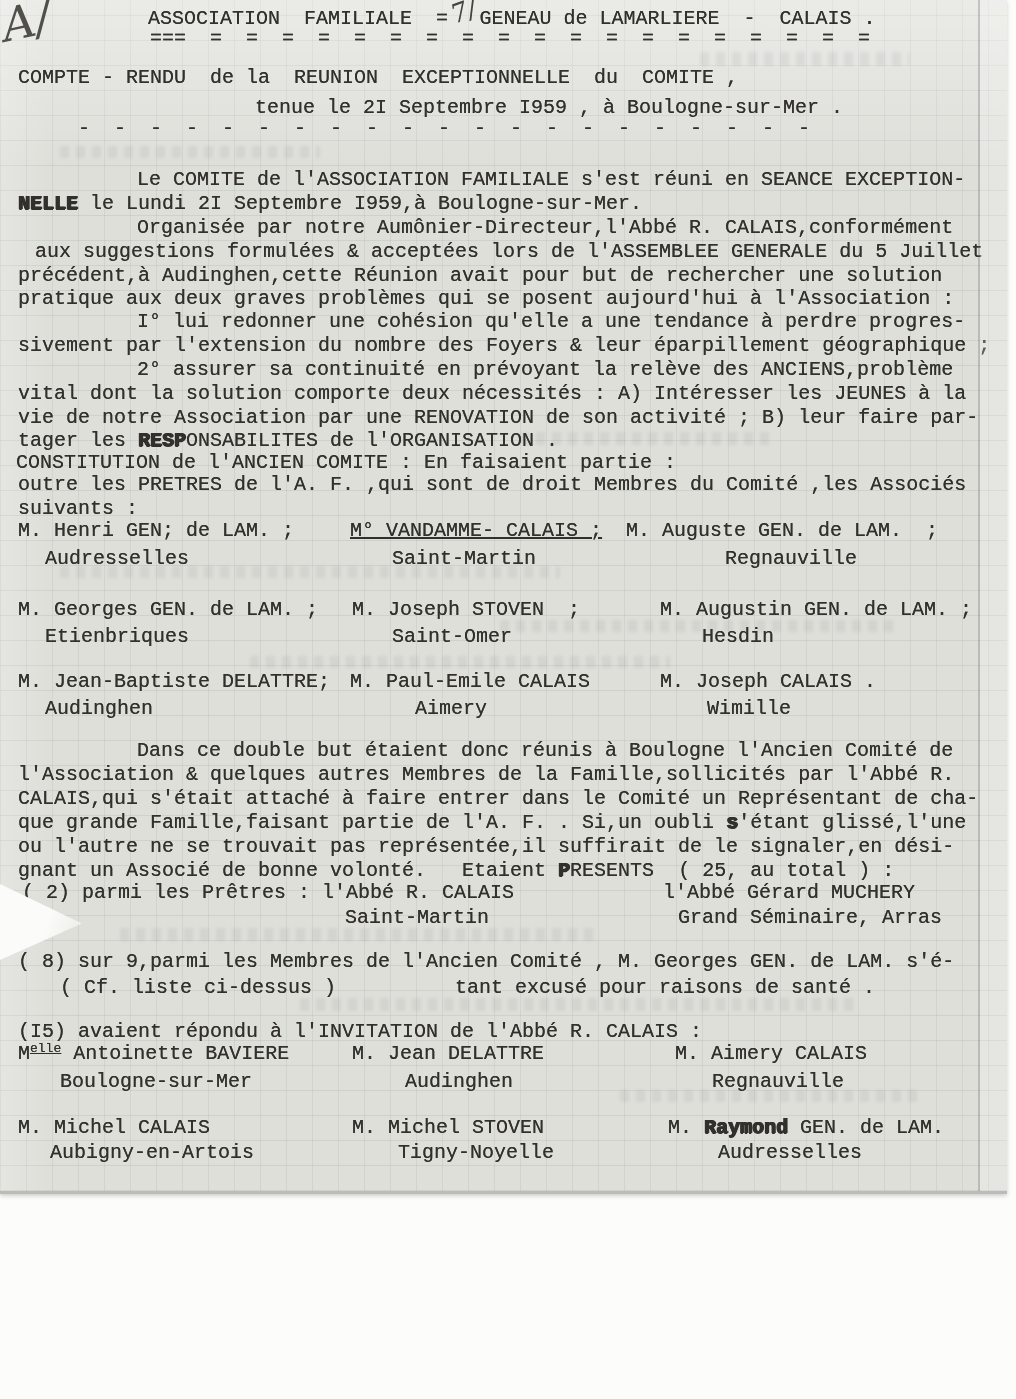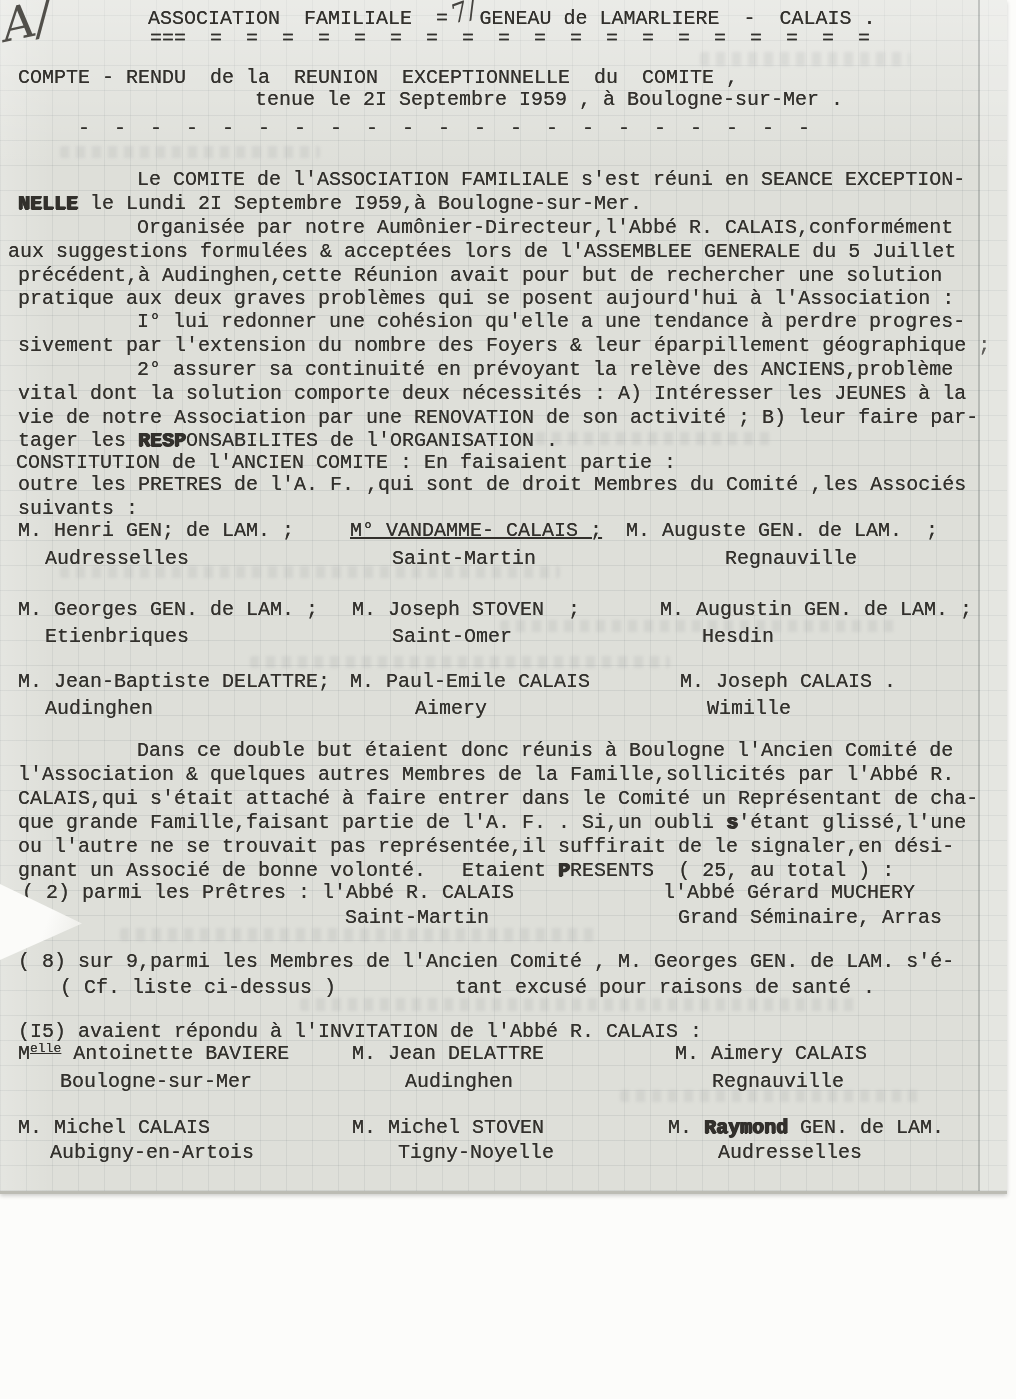--- a/index.html
+++ b/index.html
@@ -76,26 +76,26 @@
   <div class="sm" style="left:500px;top:620px;width:400px;height:12px;"></div>
   <div class="sm" style="left:250px;top:656px;width:420px;height:12px;"></div>
   <div class="sm" style="left:120px;top:928px;width:480px;height:13px;"></div>
   <div class="sm" style="left:300px;top:998px;width:560px;height:13px;"></div>
   <div class="sm" style="left:620px;top:1090px;width:300px;height:12px;"></div>
 
   <div id="lines-layer">
       <div class="line" style="left: 148px; top: 3px;"><span>ASSOCIATION  FAMILIALE  =</span><span class="hand">7/</span><span>GENEAU de LAMARLIERE  -  CALAIS .</span></div>
       <div class="line" style="left: 150px; top: 27px;"><span>===  =  =  =  =  =  =  =  =  =  =  =  =  =  =  =  =  =  =  =</span></div>
       <div class="line" style="left: 18px; top: 66px;"><span>COMPTE - RENDU  de la  REUNION  EXCEPTIONNELLE  du  COMITE ,</span></div>
-      <div class="line" style="left: 255px; top: 88px;"><span>tenue le 2I Septembre I959 , à Boulogne-sur-Mer .</span></div>
+      <div class="line" style="left: 255px; top: 96px;"><span>tenue le 2I Septembre I959 , à Boulogne-sur-Mer .</span></div>
       <div class="line" style="left: 78px; top: 117px;"><span>-  -  -  -  -  -  -  -  -  -  -  -  -  -  -  -  -  -  -  -  -</span></div>
       <div class="line" style="left: 137px; top: 168px;"><span>Le COMITE de l'ASSOCIATION FAMILIALE s'est réuni en SEANCE EXCEPTION-</span></div>
       <div class="line" style="left: 18px; top: 192px;"><span class="ov">NELLE</span><span> le Lundi 2I Septembre I959,à Boulogne-sur-Mer.</span></div>
       <div class="line" style="left: 137px; top: 216px;"><span>Organisée par notre Aumônier-Directeur,l'Abbé R. CALAIS,conformément</span></div>
-      <div class="line" style="left: 8px; top: 240px;"><span>aux suggestions formulées &amp; acceptées lors de l'ASSEMBLEE GENERALE du 5 Juillet</span></div>
+      <div class="line" style="left: 35px; top: 240px;"><span>aux suggestions formulées &amp; acceptées lors de l'ASSEMBLEE GENERALE du 5 Juillet</span></div>
       <div class="line" style="left: 18px; top: 264px;"><span>précédent,à Audinghen,cette Réunion avait pour but de rechercher une solution</span></div>
       <div class="line" style="left: 18px; top: 287px;"><span>pratique aux deux graves problèmes qui se posent aujourd'hui à l'Association :</span></div>
       <div class="line" style="left: 137px; top: 310px;"><span>I° lui redonner une cohésion qu'elle a une tendance à perdre progres-</span></div>
       <div class="line" style="left: 18px; top: 334px;"><span>sivement par l'extension du nombre des Foyers &amp; leur éparpillement géographique ;</span></div>
       <div class="line" style="left: 137px; top: 358px;"><span>2° assurer sa continuité en prévoyant la relève des ANCIENS,problème</span></div>
       <div class="line" style="left: 18px; top: 382px;"><span>vital dont la solution comporte deux nécessités : A) Intéresser les JEUNES à la</span></div>
       <div class="line" style="left: 18px; top: 406px;"><span>vie de notre Association par une RENOVATION de son activité ; B) leur faire par-</span></div>
       <div class="line" style="left: 18px; top: 429px;"><span>tager les </span><span class="ov">RESP</span><span>ONSABILITES de l'ORGANISATION .</span></div>
       <div class="line" style="left: 16px; top: 451px;"><span>CONSTITUTION de l'ANCIEN COMITE : En faisaient partie :</span></div>
       <div class="line" style="left: 18px; top: 473px;"><span>outre les PRETRES de l'A. F. ,qui sont de droit Membres du Comité ,les Associés</span></div>
@@ -107,21 +107,21 @@
       <div class="line" style="left: 392px; top: 547px;"><span>Saint-Martin</span></div>
       <div class="line" style="left: 700px; top: 547px; margin-left: 25px;"><span>Regnauville</span></div>
       <div class="line" style="left: 18px; top: 598px;"><span>M. Georges GEN. de LAM. ;</span></div>
       <div class="line" style="left: 352px; top: 598px;"><span>M. Joseph STOVEN  ;</span></div>
       <div class="line" style="left: 660px; top: 598px;"><span>M. Augustin GEN. de LAM. ;</span></div>
       <div class="line" style="left: 45px; top: 625px;"><span>Etienbriques</span></div>
       <div class="line" style="left: 392px; top: 625px;"><span>Saint-Omer</span></div>
       <div class="line" style="left: 702px; top: 625px;"><span>Hesdin</span></div>
       <div class="line" style="left: 18px; top: 670px;"><span>M. Jean-Baptiste DELATTRE;</span></div>
       <div class="line" style="left: 350px; top: 670px;"><span>M. Paul-Emile CALAIS</span></div>
-      <div class="line" style="left: 660px; top: 670px; margin-left: 20px;"><span>M. Joseph CALAIS .</span></div>
+      <div class="line" style="left: 660px; top: 670px;"><span>M. Joseph CALAIS .</span></div>
       <div class="line" style="left: 45px; top: 697px;"><span>Audinghen</span></div>
       <div class="line" style="left: 415px; top: 697px;"><span>Aimery</span></div>
       <div class="line" style="left: 707px; top: 697px;"><span>Wimille</span></div>
       <div class="line" style="left: 137px; top: 739px;"><span>Dans ce double but étaient donc réunis à Boulogne l'Ancien Comité de</span></div>
       <div class="line" style="left: 18px; top: 763px;"><span>l'Association &amp; quelques autres Membres de la Famille,sollicités par l'Abbé R.</span></div>
       <div class="line" style="left: 18px; top: 787px;"><span>CALAIS,qui s'était attaché à faire entrer dans le Comité un Représentant de cha-</span></div>
       <div class="line" style="left: 18px; top: 811px;"><span>que grande Famille,faisant partie de l'A. F. . Si,un oubli </span><span class="ov">s</span><span>'étant glissé,l'une</span></div>
       <div class="line" style="left: 18px; top: 835px;"><span>ou l'autre ne se trouvait pas représentée,il suffirait de le signaler,en dési-</span></div>
       <div class="line" style="left: 18px; top: 859px;"><span>gnant un Associé de bonne volonté.   Etaient </span><span class="ov">P</span><span>RESENTS  ( 25, au total ) :</span></div>
       <div class="line" style="left: 22px; top: 881px;"><span>( 2) parmi les Prêtres : l'Abbé R. CALAIS</span></div>

